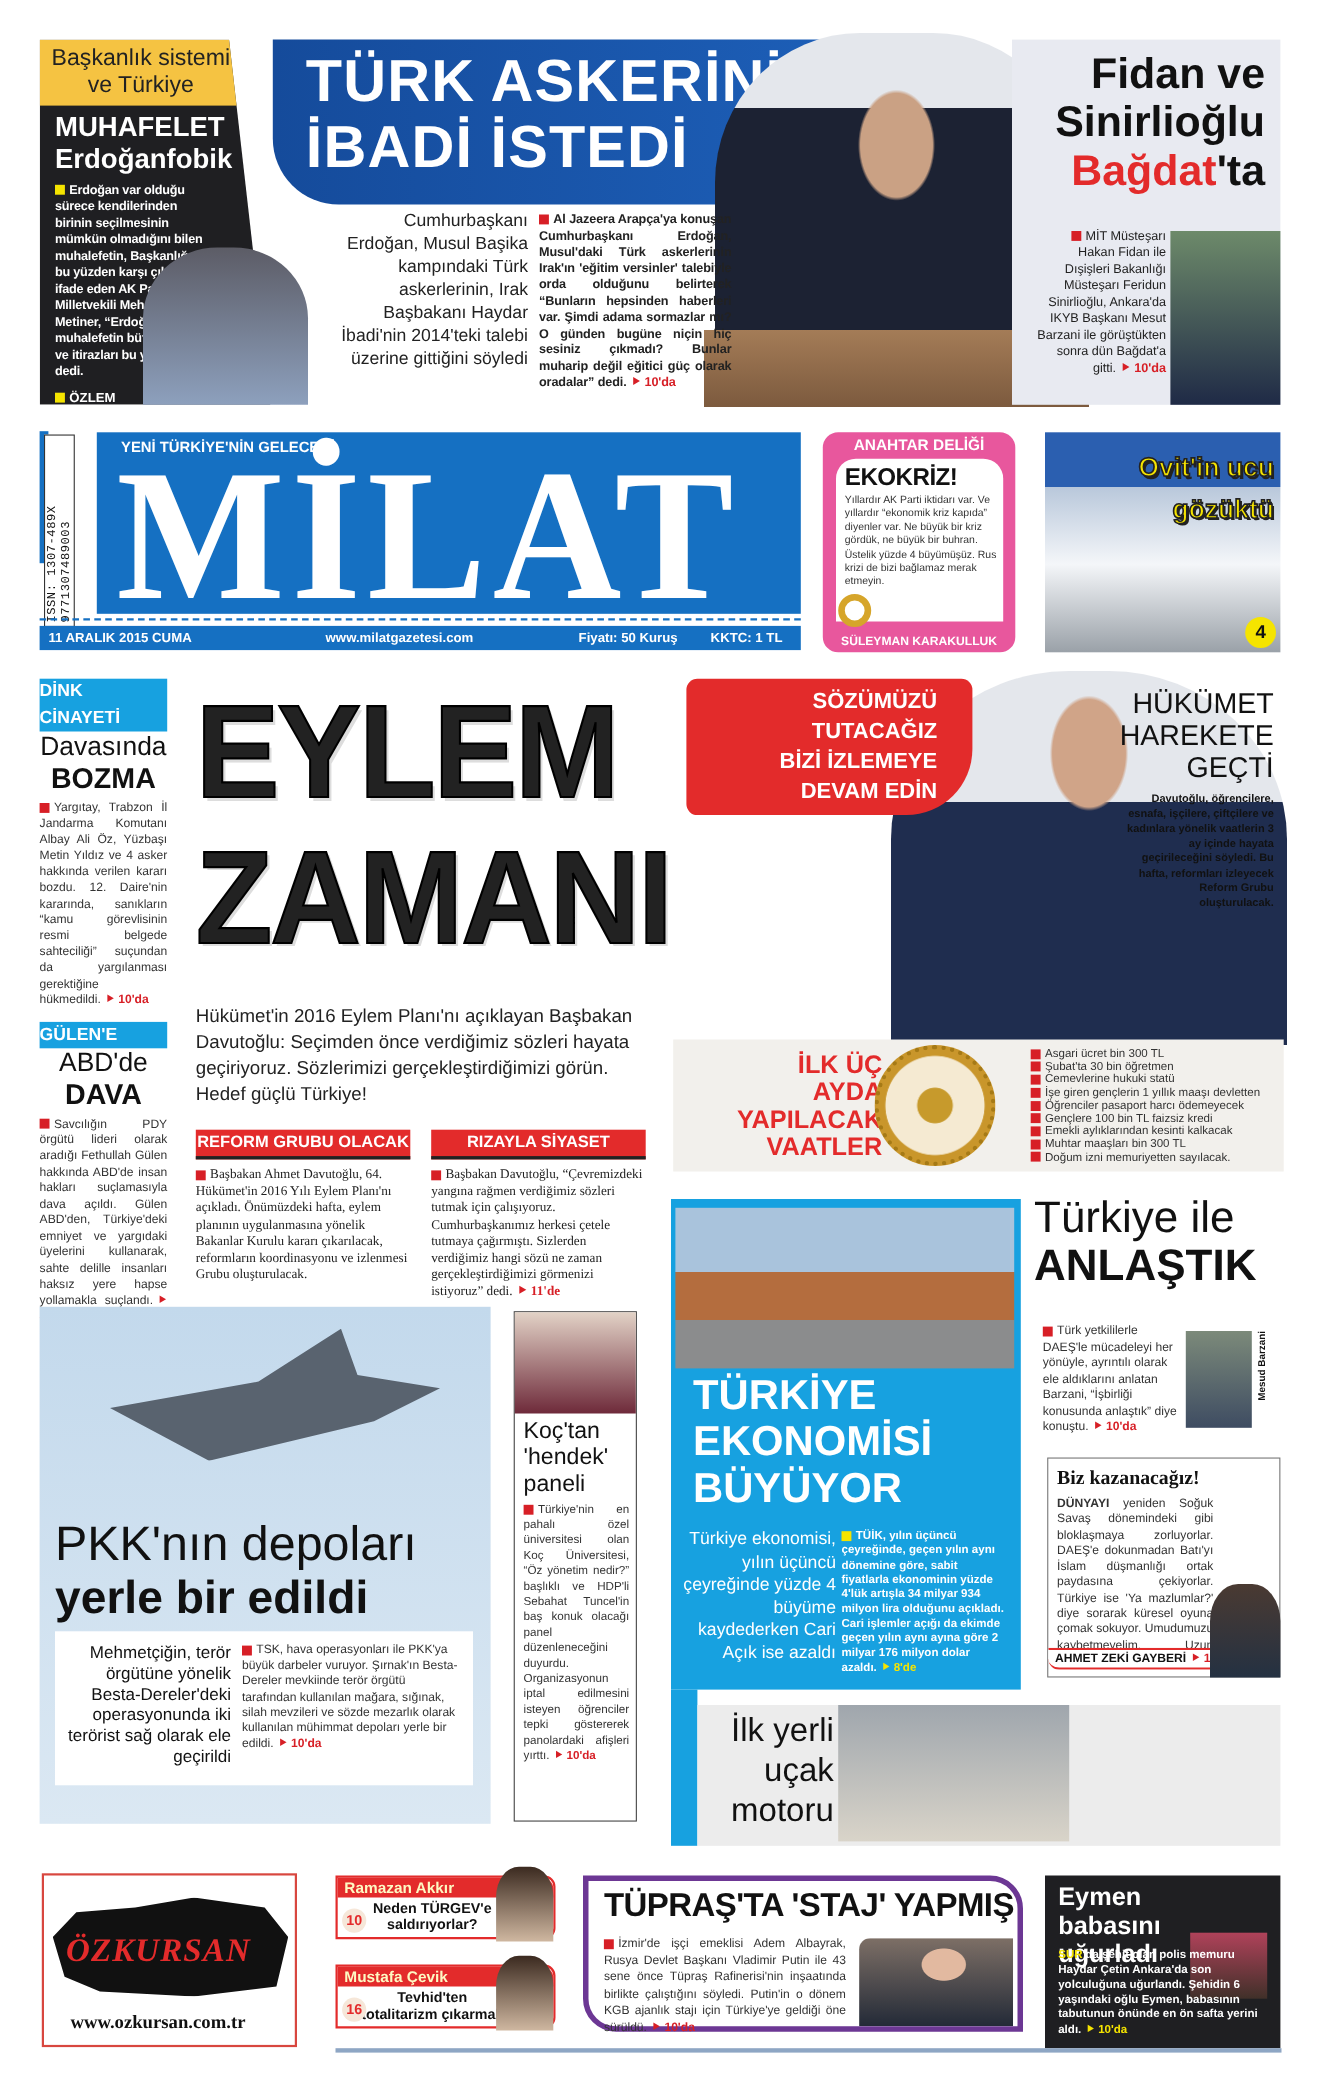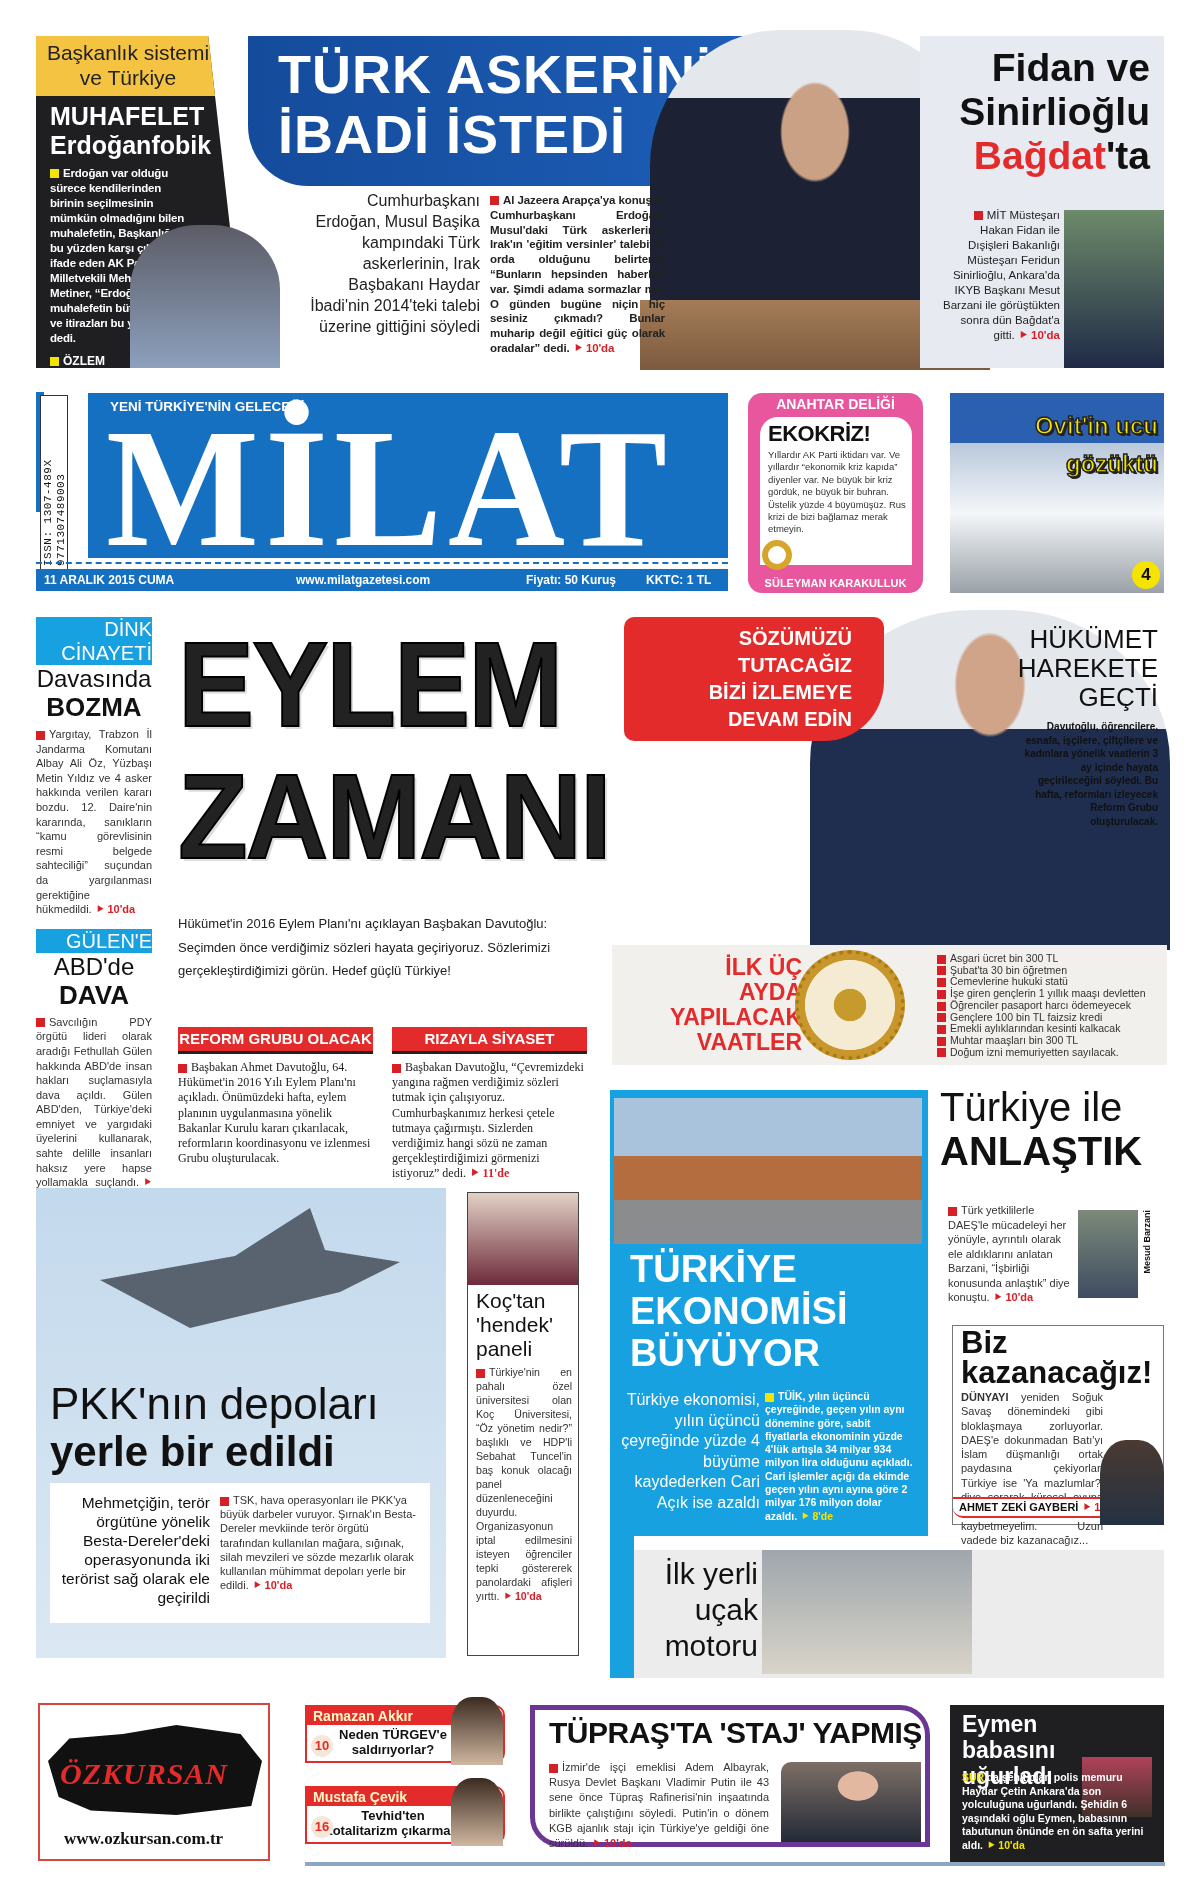--- a/index.html
+++ b/index.html
@@ -51,36 +51,36 @@
 #anahtar .h{font-size:22px;font-weight:bold;padding:4px 0 0 8px;letter-spacing:-.5px}
 #anahtar p{font-size:9.5px;line-height:12.4px;padding:2px 6px 0 8px;text-align:left;color:#333}
 #anahtar .by{position:absolute;bottom:4px;width:100%;text-align:center;color:#fff;font-weight:bold;font-size:11px}
 #key{left:762px;top:540px;width:30px;height:30px;border-radius:50%;border:6px solid #d6a52a}
 
 #ovit{left:950px;top:393px;width:214px;height:200px;background:linear-gradient(#2b5fb0 0 25%,#b9c8db 25%,#f4f6f9 60%,#9aa1a8 100%)}
 #ovit .h{position:absolute;left:8px;top:14px;width:200px;text-align:right;color:#f5e400;font-weight:900;font-size:24px;line-height:38px;-webkit-text-stroke:1.5px #222;text-shadow:2px 2px 0 #222}
 #ovit .num{position:absolute;right:4px;bottom:4px;width:28px;height:28px;border-radius:50%;background:#f5e400;font-weight:bold;text-align:center;line-height:28px;font-size:17px}
 
 
-.tagbox{background:#17a1e0;color:#fff;font-weight:normal;text-align:right;font-size:20px;line-height:24px}
+.tagbox{background:#17a1e0;color:#fff;font-weight:bold;text-align:left;font-size:16px;line-height:24px}
 .colh1{text-align:center;font-size:24px;line-height:28px}
 .colh2{text-align:center;font-size:26px;font-weight:900;line-height:28px}
 #leftcol{left:36px;top:617px;width:116px}
 #leftcol p{font-size:11px;line-height:14.6px;color:#333;margin-top:6px}
 
 
 #eylem{left:178px;top:618px;width:560px;font-weight:900;font-size:120px;line-height:132px;letter-spacing:-2px;color:#222;-webkit-text-stroke:2px #000;text-shadow:0 0 0 #fff,3px 3px 0 #ddd;transform:scaleX(.95);transform-origin:left}
 #bubble{left:624px;top:617px;width:260px;height:124px;background:#e32b2b;border-radius:10px 10px 60px 10px}
 #bubble .t{color:#fff;font-weight:900;font-size:20px;line-height:27px;text-align:right;padding:8px 32px 0 0}
 #davutoglu{left:810px;top:610px;width:360px;height:340px;background:radial-gradient(ellipse at 50% 22%,#d0a488 0 13%,transparent 14%),linear-gradient(#e4e7ec 0 35%,#1f2d4f 35%);border-radius:45% 45% 0 0}
 #hukumet{left:960px;top:617px;width:204px;height:330px;background:#f7eadc}
 #hukumet .h{font-size:26px;line-height:29px;text-align:right;padding:8px 6px 0 0}
 #hukumet p{font-size:10px;line-height:13.5px;font-weight:bold;text-align:right;padding:8px 6px 0 0}
 
-#lead{left:178px;top:912px;width:425px;font-size:13px;line-height:23.5px;color:#222}
+#lead{left:178px;top:912px;width:425px;font-size:17px;line-height:23.5px;color:#222}
 .redtab{background:#e32b2b;color:#fff;font-weight:bold;font-size:15px;text-align:center;line-height:24px;border-bottom:3px solid #222}
 #reform{left:178px;top:1027px;width:195px}
 #riza{left:392px;top:1027px;width:195px}
 #reform p,#riza p{font-family:"Liberation Serif",serif;font-size:12px;line-height:15.2px;margin-top:6px;color:#222}
 
 #vaatler{left:612px;top:945px;width:555px;height:120px;background:#f2f0ec}
 #vaatler .h{position:absolute;left:20px;top:10px;width:170px;text-align:right;color:#e32b2b;font-weight:900;font-size:23px;line-height:25px}
 #seal{left:795px;top:950px;width:110px;height:110px;border-radius:50%;background:radial-gradient(#c79a2c 0 22%,#f5ead2 23% 62%,#c9962b 63%);border:4px dotted #a67a16}
 #vaatler ul{position:absolute;left:325px;top:8px;list-style:none;font-size:10.5px;line-height:11.7px;color:#333}
 
@@ -105,21 +105,21 @@
 #eko .r{position:absolute;left:155px;top:300px;width:150px;color:#fff;font-weight:bold;font-size:10.5px;line-height:13.3px}
 
 #anlastik{left:940px;top:1085px;width:224px}
 #anlastik .h1{font-size:40px;line-height:44px}
 #anlastik .h2{font-size:40px;line-height:44px;font-weight:900}
 #anlastik p{position:absolute;left:8px;top:118px;width:128px;font-size:11px;line-height:14.5px;color:#333}
 #barzani{left:1078px;top:1210px;width:60px;height:88px;background:linear-gradient(#7c8a7a,#3e4c62)}
 #barzani-lbl{left:1142px;top:1210px;writing-mode:vertical-rl;transform:rotate(180deg);font-size:9px;font-weight:bold}
 
 #kazan{left:952px;top:1325px;width:212px;height:200px;border:1px solid #777}
-#kazan .h{font-family:Liberation Sans, sans-serif;font-weight:bold;font-size:31px;line-height:30px;padding:2px 6px 0 8px}
+#kazan .h{font-family:Liberation Serif, serif;font-weight:bold;font-size:18px;line-height:30px;padding:2px 6px 0 8px}
 #kazan p{font-size:11px;line-height:14.3px;color:#333;padding:2px 8px 0 8px;text-align:justify}
 #kazan .by{position:absolute;left:0;bottom:6px;border:2px solid #e32b2b;border-left:none;border-radius:0 0 10px 10px;font-weight:bold;font-size:11px;padding:2px 6px;background:#fff}
 #gayberi{left:1100px;top:1440px;width:64px;height:85px;background:linear-gradient(#4a3a32,#243142);border-radius:40% 40% 0 0}
 
 #motor{left:634px;top:1550px;width:530px;height:128px;background:#ececec}
 #motor .h{position:absolute;left:4px;top:6px;width:120px;text-align:right;font-size:30px;line-height:36px}
 #motor .ph{position:absolute;left:128px;top:0;width:210px;height:124px;background:linear-gradient(#9fa6ad,#d9d4c9)}
 #motor p{position:absolute;left:350px;top:10px;width:170px;font-size:11px;line-height:14.5px;color:#333}
 #motor-blue{left:610px;top:1536px;width:24px;height:142px;background:#17a1e0}
 

